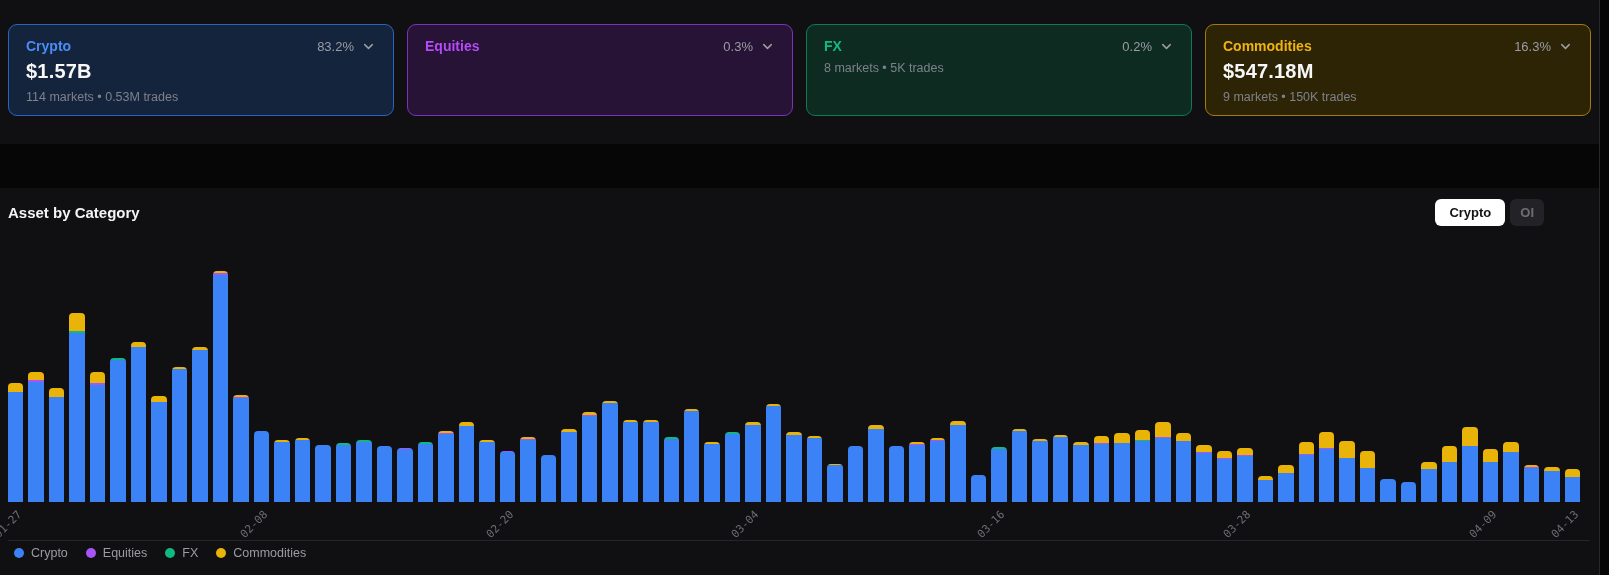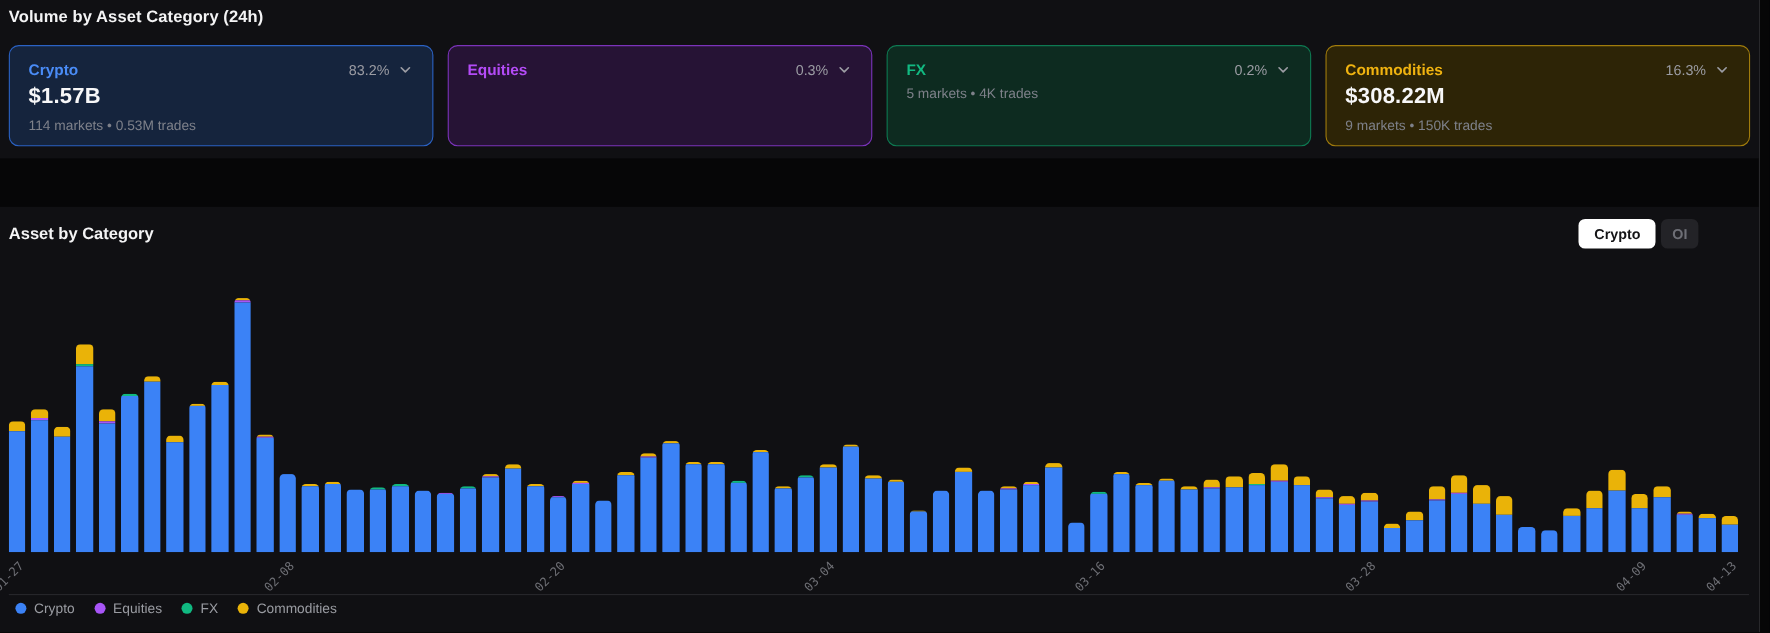--- a/index.html
+++ b/index.html
@@ -75,21 +75,20 @@
   .right-divider {
     position:absolute; left:1599px; top:0; width:1px; height:575px; background:#28282b;
   }
 </style>
 </head>
 <body>
 
 <div class="screen">
 
   <section class="panel-top">
-    <div class="panel-title">Volume by Asset Category (24h)</div>
     <div class="cards-row">
   <div class="asset-card" style="background: rgb(21, 36, 61); border-color: rgb(43, 98, 196);">
     <div class="card-top">
       <span class="card-name" style="color: rgb(74, 140, 247);">Crypto</span>
       <span class="card-right">
         <span class="card-pct">83.2%</span>
         <svg class="chev" viewBox="0 0 24 24" fill="none" stroke="#9b9ca3" stroke-width="2.4" stroke-linecap="round" stroke-linejoin="round">
                 <path d="M6 9l6 6 6-6"></path>
               </svg>
       </span>
@@ -113,34 +112,34 @@
   <div class="asset-card" style="background: rgb(13, 43, 32); border-color: rgb(14, 122, 82);">
     <div class="card-top">
       <span class="card-name" style="color: rgb(18, 185, 129);">FX</span>
       <span class="card-right">
         <span class="card-pct">0.2%</span>
         <svg class="chev" viewBox="0 0 24 24" fill="none" stroke="#9b9ca3" stroke-width="2.4" stroke-linecap="round" stroke-linejoin="round">
                 <path d="M6 9l6 6 6-6"></path>
               </svg>
       </span>
     </div>
-    <div class="card-sub">5 markets • 4K trades</div>
+    <div class="card-sub">8 markets • 5K trades</div>
   </div>
 
   <div class="asset-card" style="background: rgb(45, 36, 6); border-color: rgb(161, 124, 12);">
     <div class="card-top">
       <span class="card-name" style="color: rgb(240, 179, 16);">Commodities</span>
       <span class="card-right">
         <span class="card-pct">16.3%</span>
         <svg class="chev" viewBox="0 0 24 24" fill="none" stroke="#9b9ca3" stroke-width="2.4" stroke-linecap="round" stroke-linejoin="round">
                 <path d="M6 9l6 6 6-6"></path>
               </svg>
       </span>
     </div>
-    <div class="card-value">$308.22M</div>
+    <div class="card-value">$547.18M</div>
     <div class="card-sub">9 markets • 150K trades</div>
   </div>
 </div>
   </section>
 
   <section class="panel-bottom">
     <div class="section-head">
       <div class="section-title">Asset by Category</div>
       <div class="toggle-group">
         <button class="tg-btn active">Crypto</button>

